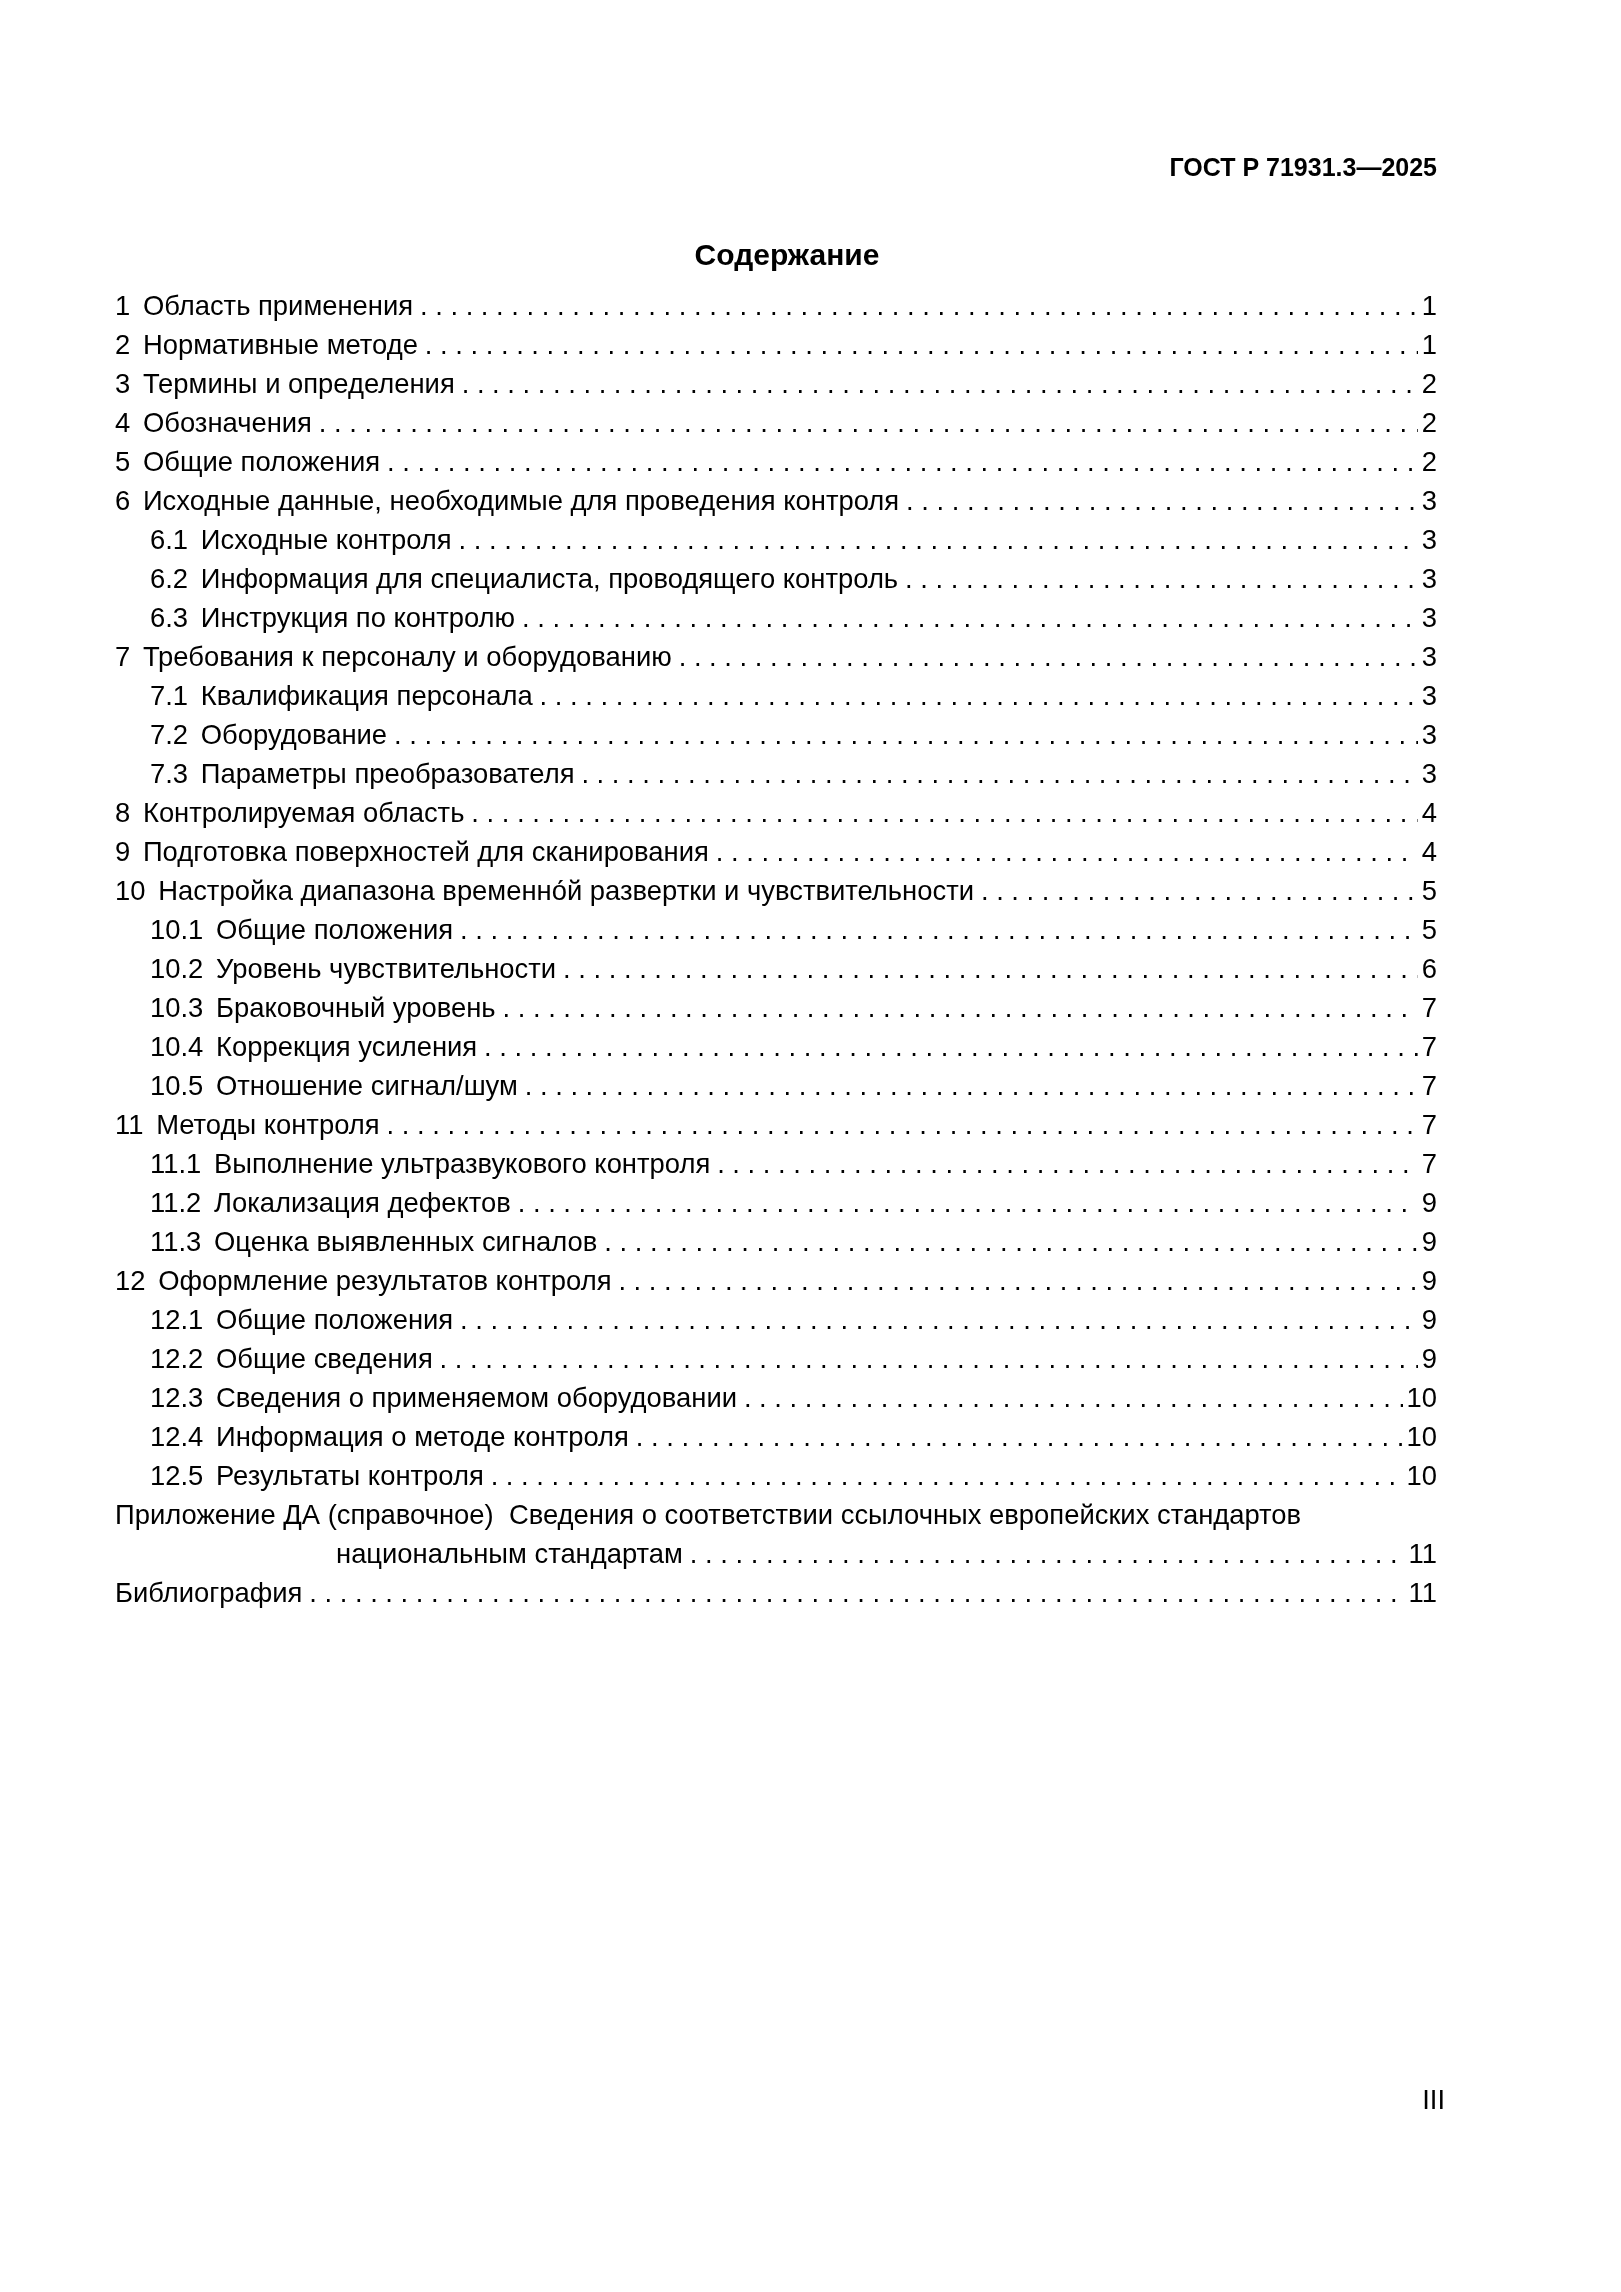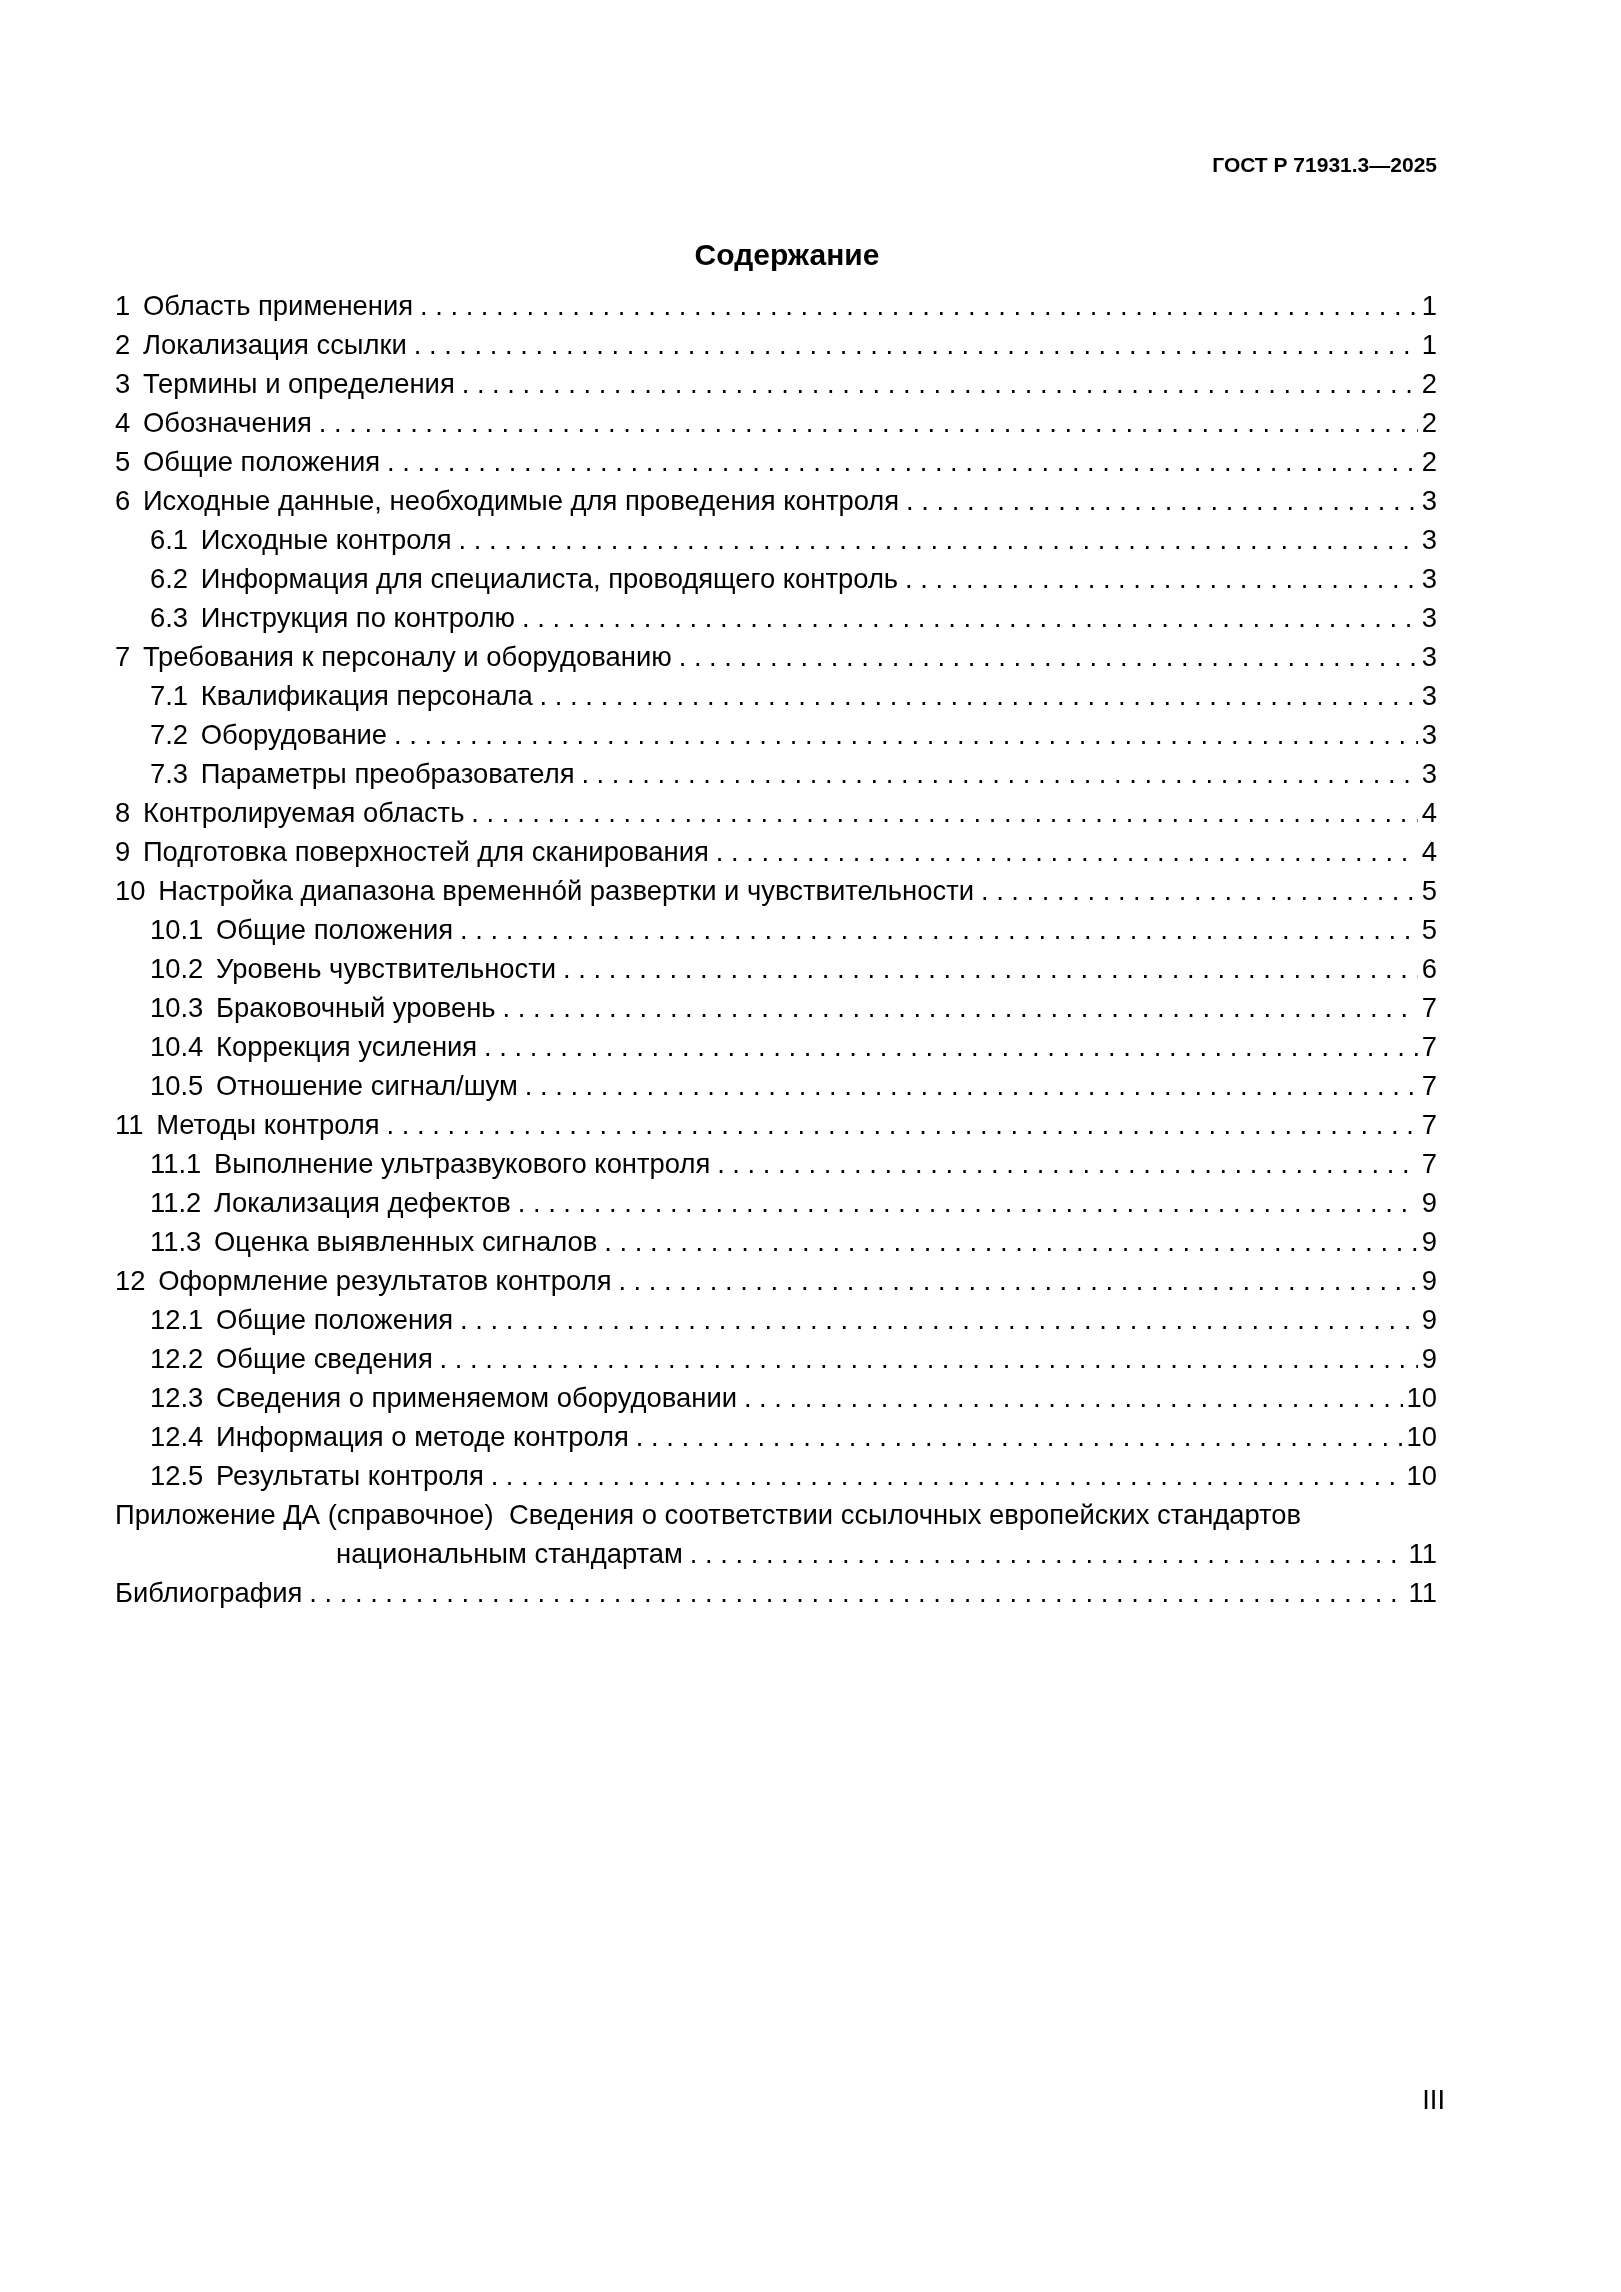--- a/index.html
+++ b/index.html
@@ -10,21 +10,21 @@
     height: 2293px;
     background: #ffffff;
     color: #000000;
     font-family: "Liberation Sans", sans-serif;
     overflow: hidden;
   }
   .doc-code {
     position: absolute;
     top: 153px;
     right: 184px;
-    font-size: 21px;
+    font-size: 25px;
     font-weight: bold;
     white-space: nowrap;
   }
   .doc-title {
     position: absolute;
     top: 227px;
     left: 115px;
     width: 1322px;
     margin: 11px;
     text-align: center;
@@ -73,21 +73,21 @@
   <div class="toc" id="toc">
   <div class="row">
     <span class="num">1</span>
     <span class="ttl">Область применения</span>
     <span class="dots"></span>
     <span class="pg">1</span>
   </div>
 
   <div class="row">
     <span class="num">2</span>
-    <span class="ttl">Локализация ссылки</span>
+    <span class="ttl">Нормативные методе</span>
     <span class="dots"></span>
     <span class="pg">1</span>
   </div>
 
   <div class="row">
     <span class="num">3</span>
     <span class="ttl">Термины и определения</span>
     <span class="dots"></span>
     <span class="pg">2</span>
   </div>

